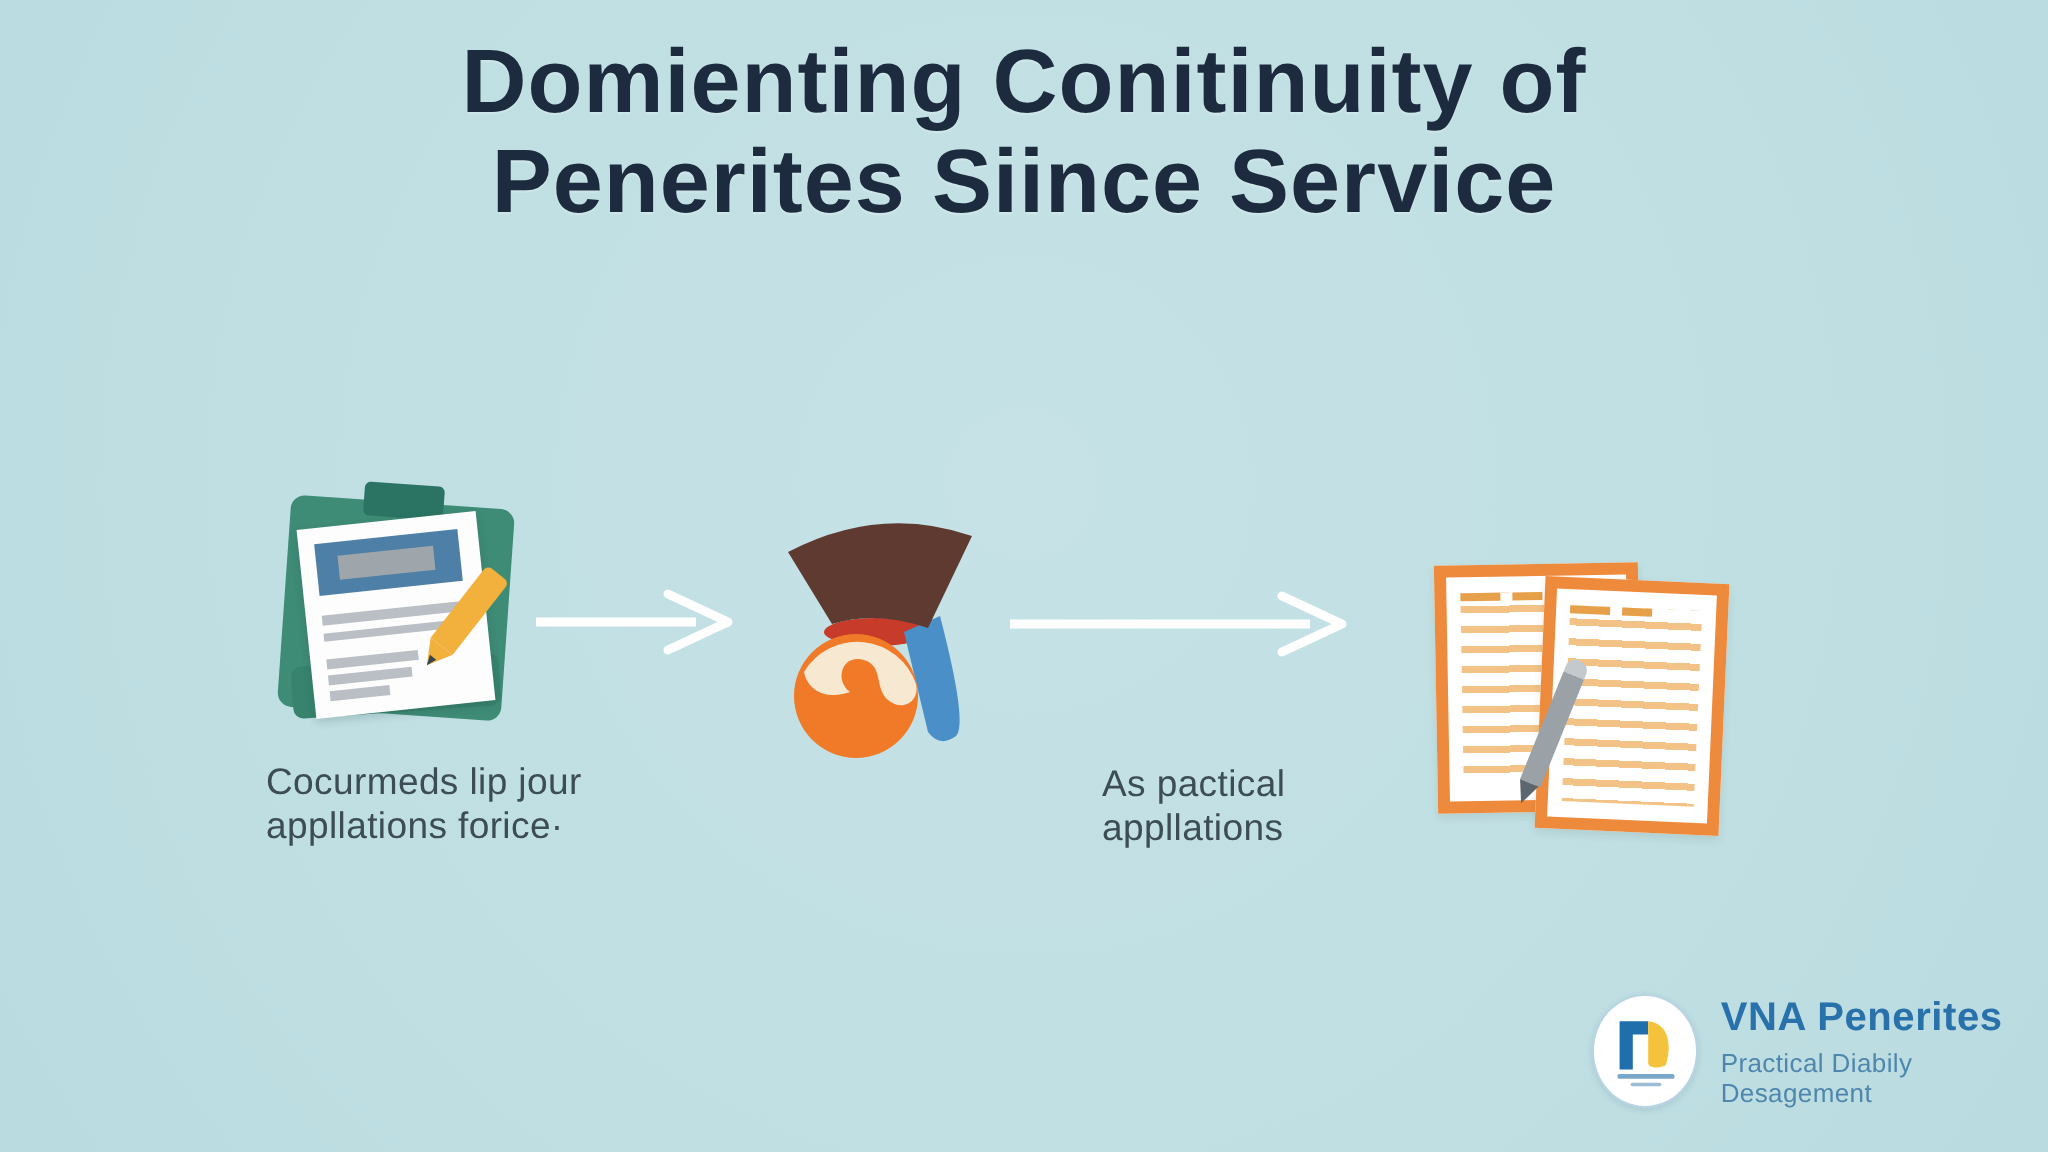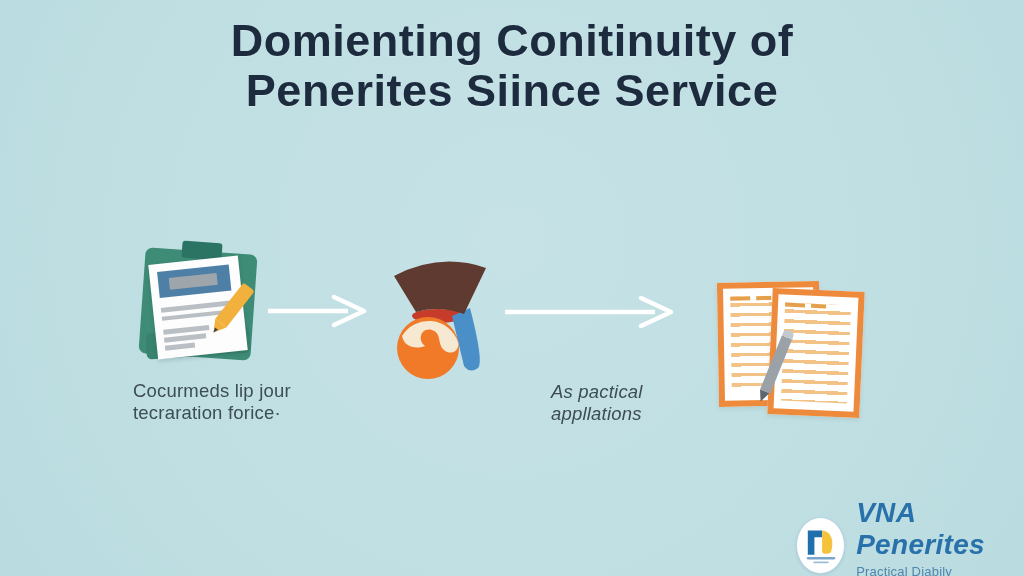--- a/index.html
+++ b/index.html
@@ -23,21 +23,21 @@
   
   .caption{
     position:absolute;
     font-size:18.5px;line-height:22px;
     color:#3d4d54;
     white-space:pre-line;
     letter-spacing:0.2px;
   }
   .cap1{left:133px;top:380px;}
   .cap2{left:390px;top:380px;}
-  .cap3{left:551px;top:381px;font-style:italic;}
+  .cap3{left:551px;top:381px;}
   
   .arrow{position:absolute;}
   .arrow1{left:266px;top:294px;}
   .arrow2{left:503px;top:295px;}
   
   .clipboard{position:absolute;left:136px;top:242px;width:128px;height:124px;}
   .cb-board{position:absolute;left:6px;top:9px;width:112px;height:106px;background:#3e8b76;border-radius:7px;transform:rotate(4deg);}
   .cb-flap{position:absolute;left:10px;top:88px;width:104px;height:26px;background:#37836e;border-radius:5px;transform:rotate(-4deg);}
   .cb-clip{position:absolute;left:46px;top:0px;width:40px;height:17px;background:#2b7363;border-radius:3px;transform:rotate(4deg);}
   .cb-paper{position:absolute;left:17px;top:18px;width:90px;height:95px;background:#fdfdfd;transform:rotate(-6deg);box-shadow:0 2px 4px rgba(30,60,60,0.18);}
@@ -65,21 +65,21 @@
   .doc-lines::after{content:'';position:absolute;top:0;left:26px;width:15px;height:3.5px;background:#e5a049;}
   .doc-pen{position:absolute;left:58px;top:50px;width:11px;height:66px;
     background:linear-gradient(to bottom,#c3c9cd 0 8px,#9aa2a8 8px);
     border-radius:5px 5px 0 0;transform:rotate(22deg);}
   .doc-pen::after{content:'';position:absolute;left:0;bottom:-11px;border-left:5.5px solid transparent;border-right:5.5px solid transparent;border-top:11px solid #5b666e;}
   
   .logo{position:absolute;left:796px;top:497px;display:flex;align-items:center;gap:11px;}
   .badge{width:55px;height:55px;border-radius:50%;background:#ffffff;border:1px solid #b9d4e4;
     box-shadow:0 1px 3px rgba(20,60,90,0.12);display:flex;align-items:center;justify-content:center;}
   .logo-text{display:flex;flex-direction:column;}
-  .logo-name{font-size:28px;font-weight:bold;color:#2871ab;letter-spacing:0.3px;font-style:italic;}
+  .logo-name{font-size:20px;font-weight:bold;color:#2871ab;letter-spacing:0.3px;}
   .logo-tag{font-size:13px;color:#4f86ad;margin-top:3px;letter-spacing:0.2px;}
 </style>
 </head>
 <body>
 
 <div class="slide">
 
   <div class="title">
     <div>Domienting Conitinuity of</div>
     <div>Penerites Siince Service</div>
@@ -130,21 +130,21 @@
     <div class="doc doc-back">
       <div class="doc-lines"></div>
     </div>
     <div class="doc doc-front">
       <div class="doc-lines"></div>
     </div>
     <div class="doc-pen"></div>
   </div>
 
   <div class="caption cap1">Cocurmeds lip jour
-tecraration forice·</div>
+appllations forice·</div>
   <div class="caption cap3">As pactical
 appllations</div>
 
   <div class="logo">
     <div class="badge">
       <svg width="44" height="44" viewBox="0 0 40 40">
         <path d="M8 6 h13 v6 h-7 v16 h-6 z" fill="#1f6fad"></path>
         <path d="M21 6 c9 1 11 10 8 20 c-4 2 -8 1 -8 -1 z" fill="#f5c33b"></path>
         <rect x="7" y="30" width="26" height="2.2" rx="1" fill="#7aa6c9"></rect>
         <rect x="13" y="34" width="14" height="1.6" rx="0.8" fill="#9cbdd8"></rect>

